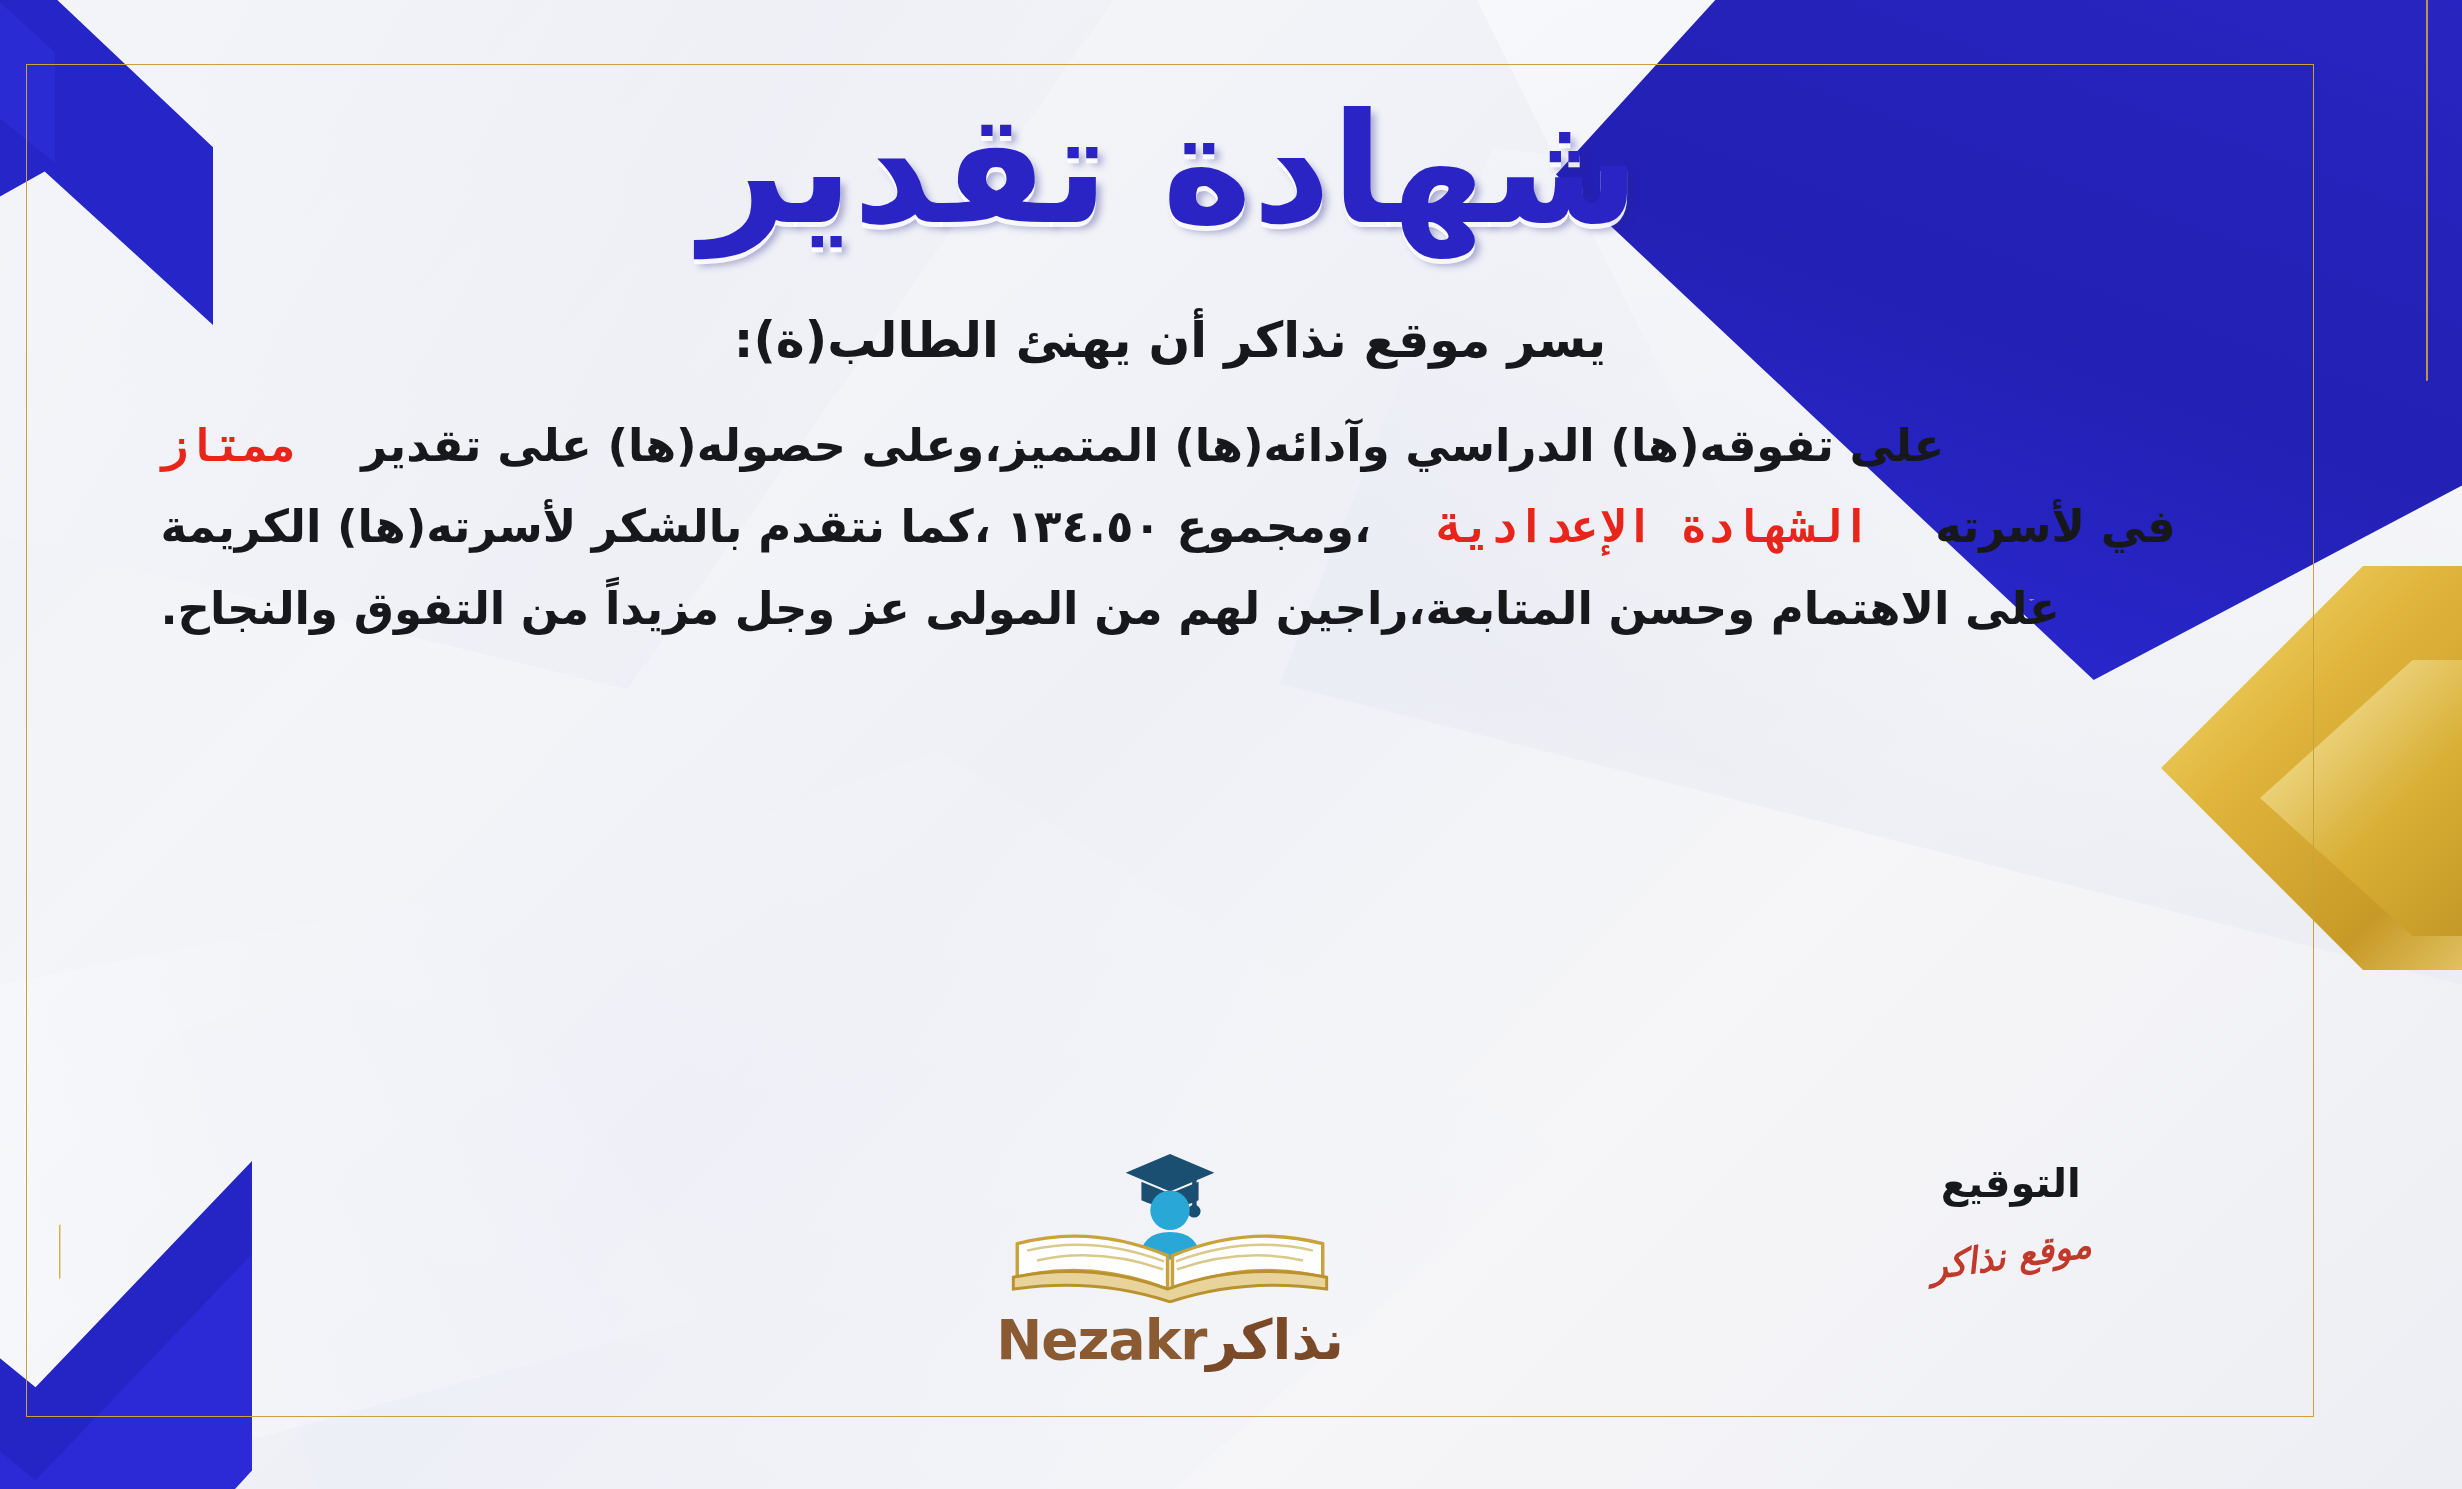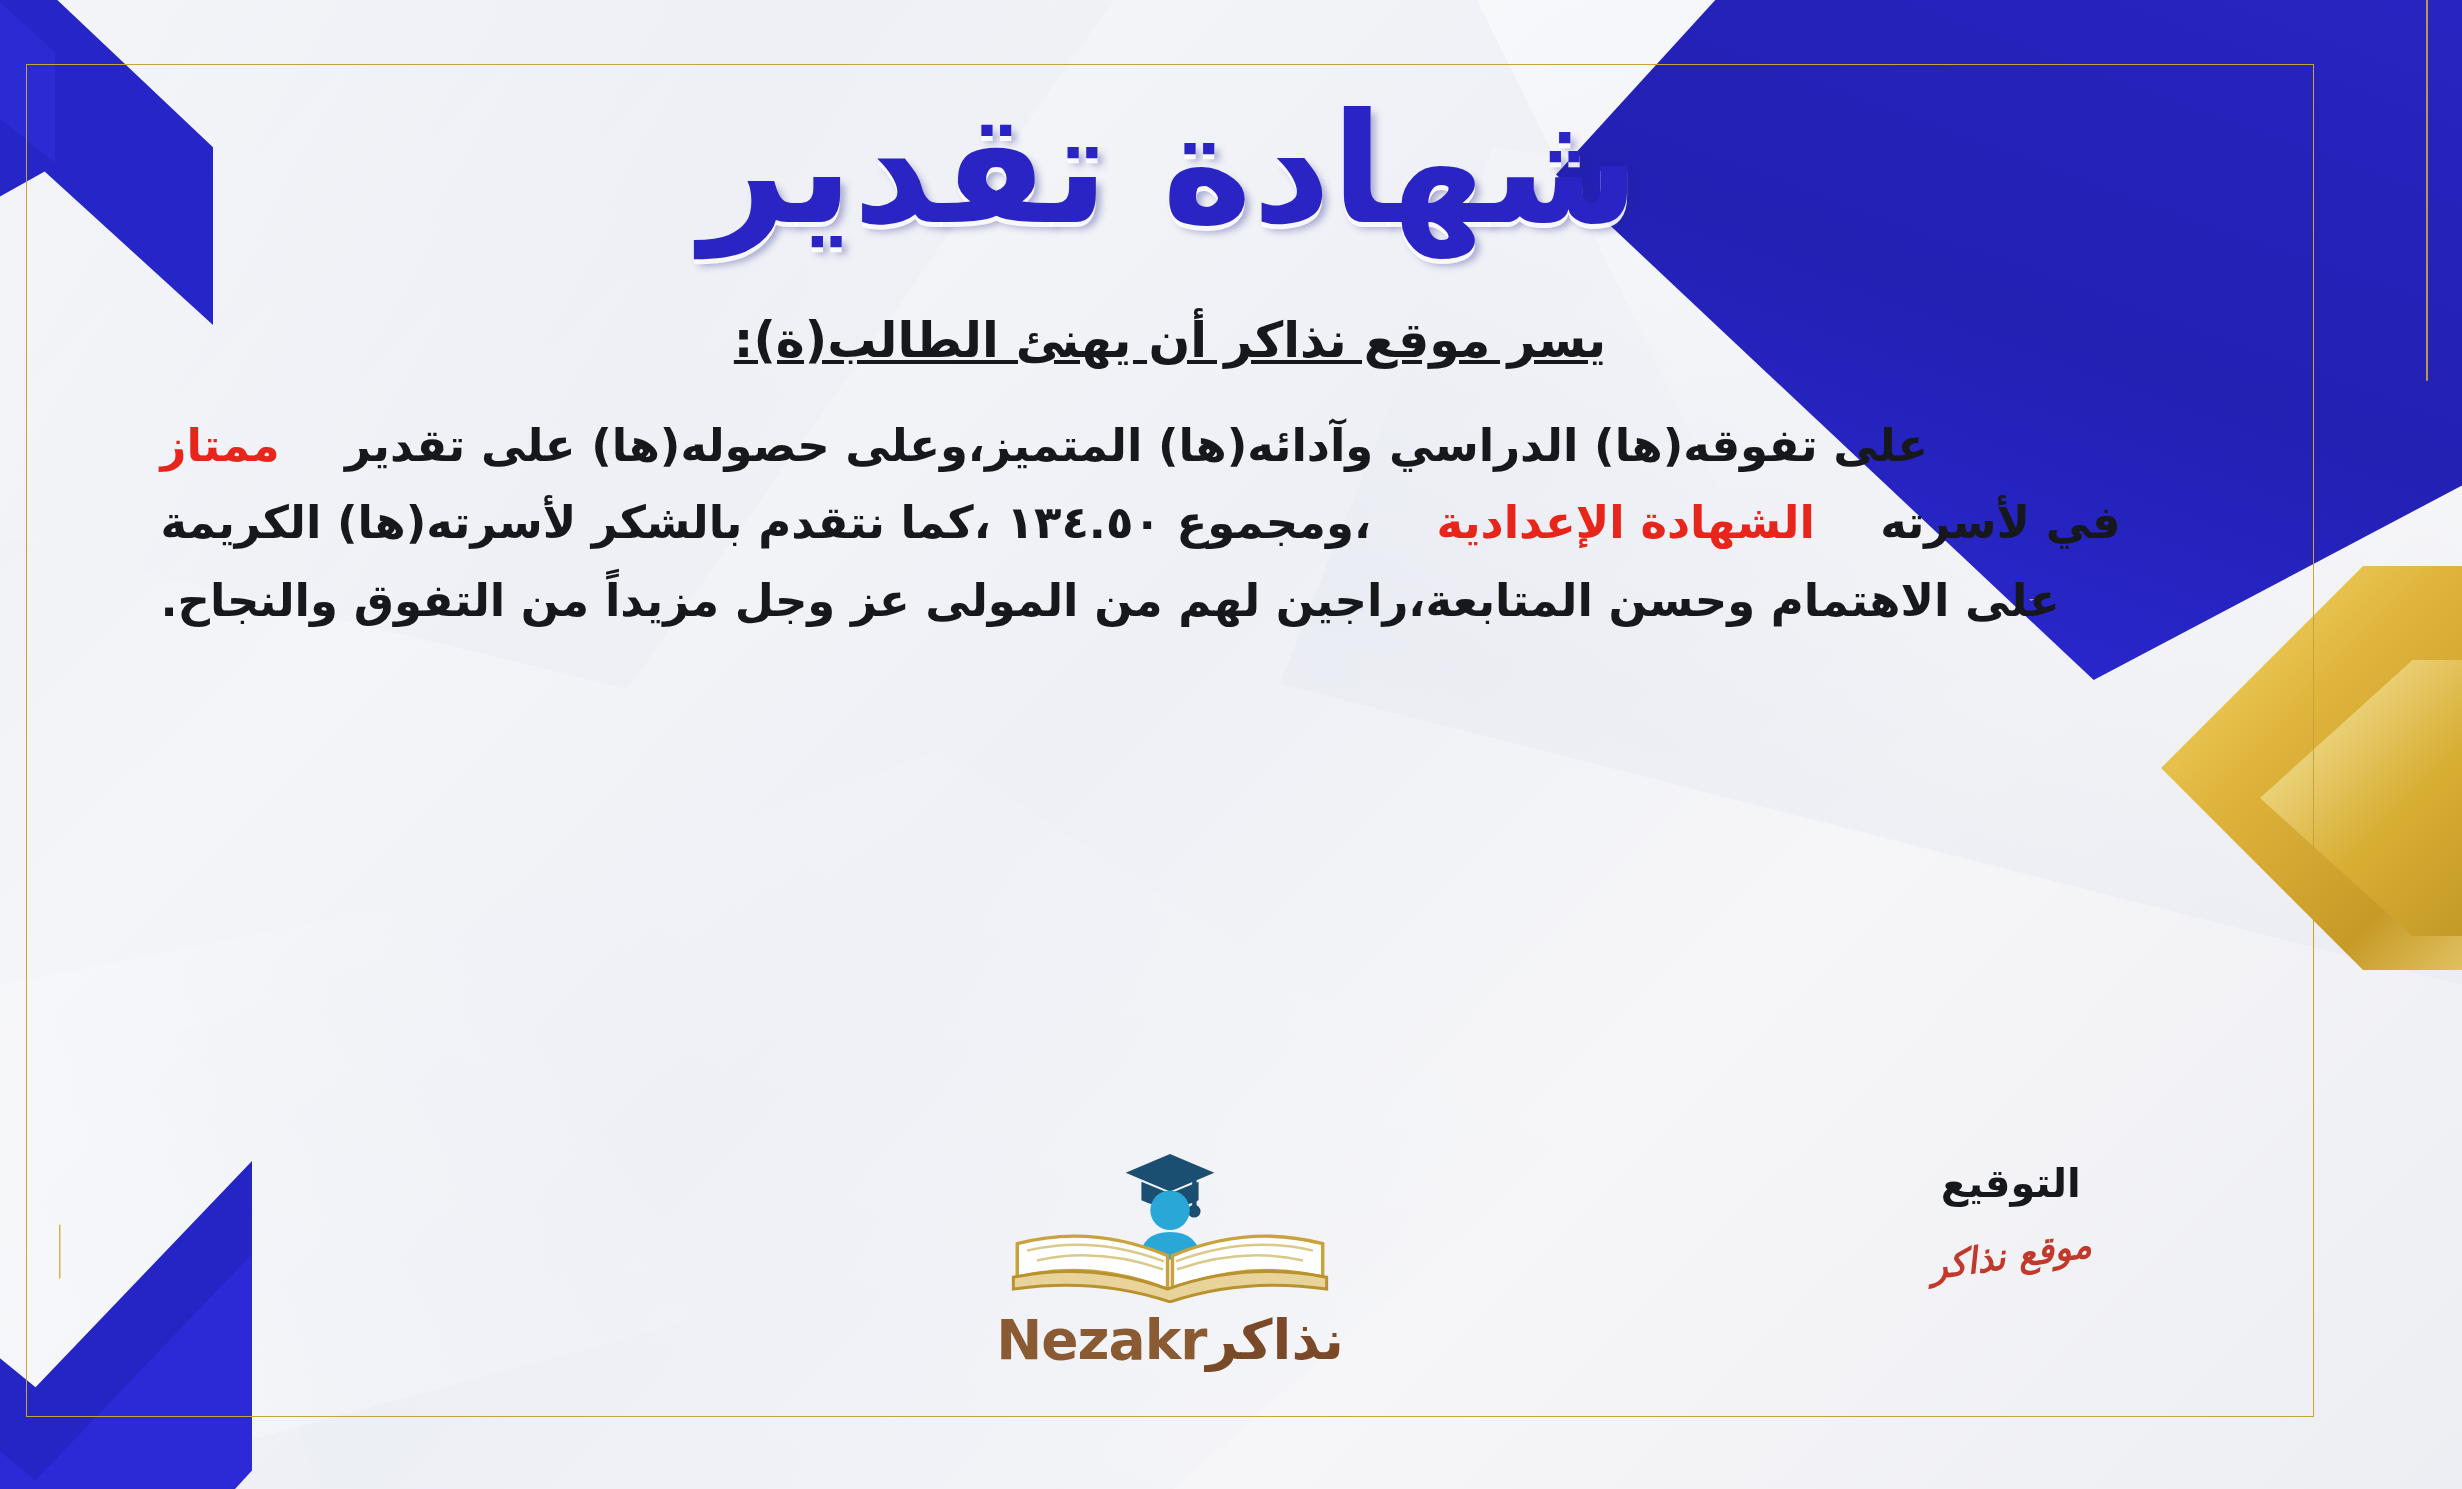--- a/index.html
+++ b/index.html
@@ -150,37 +150,37 @@
     direction: rtl;
   }
 
   .line {
     direction: rtl;
     font-size: 46px;
     line-height: 1.55;
     color: #17181c;
     font-weight: 600;
   }
-  .l-intro { margin-top: 54px; font-size: 49px; text-decoration: underline; }
+  .l-intro { margin-top: 54px; font-size: 49px; }
   .l-name {
     margin-top: 25.6px;
     font-size: 51px;
     font-weight: 700;
     color: #e8251b;
   }
   .body-block {
     margin-top: 27.6px;
     width: 2019px;
     direction: rtl;
     font-size: 45px;
     line-height: 1.72;
     color: #17181c;
     font-weight: 600;
   }
-  .hl { color: #e8251b; font-weight: 700; }
+  .hl { color: #e8251b; font-weight: 700; font-family: Liberation Mono, monospace; }
   .hl-sep { display: inline-block; width: 34px; }
 
   
   .footer {
     position: absolute;
     left: 207px; right: 163px; bottom: 84px;
     height: 305px;
   }
   .signature-block {
     position: absolute;

